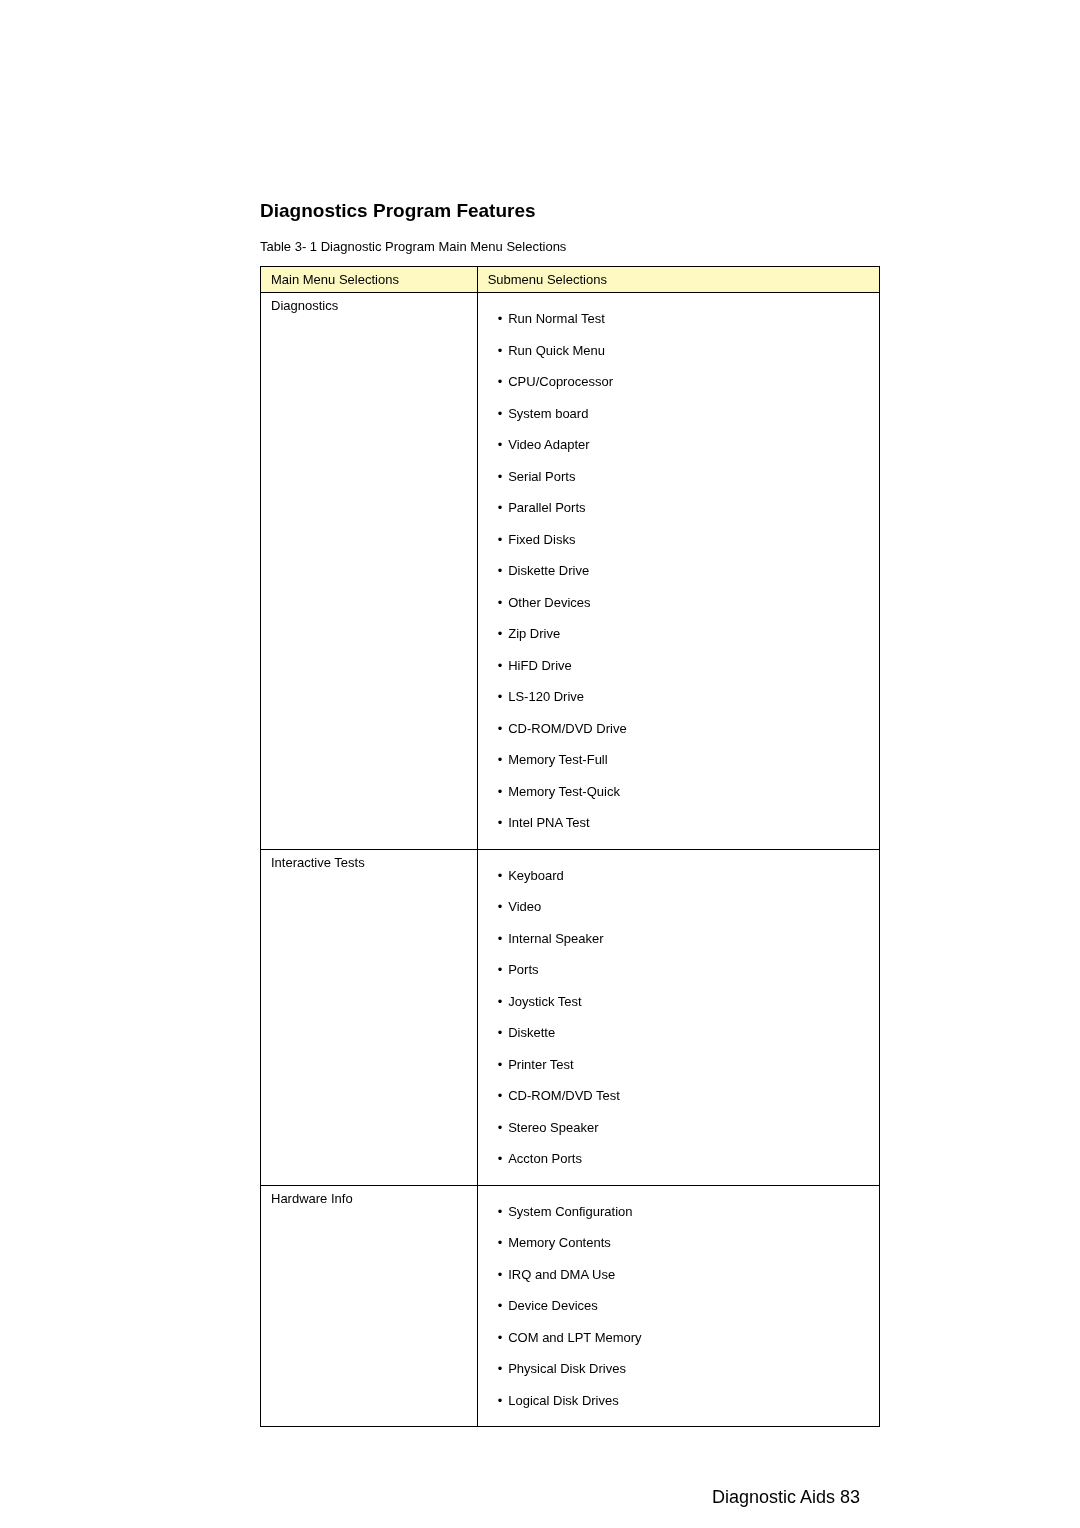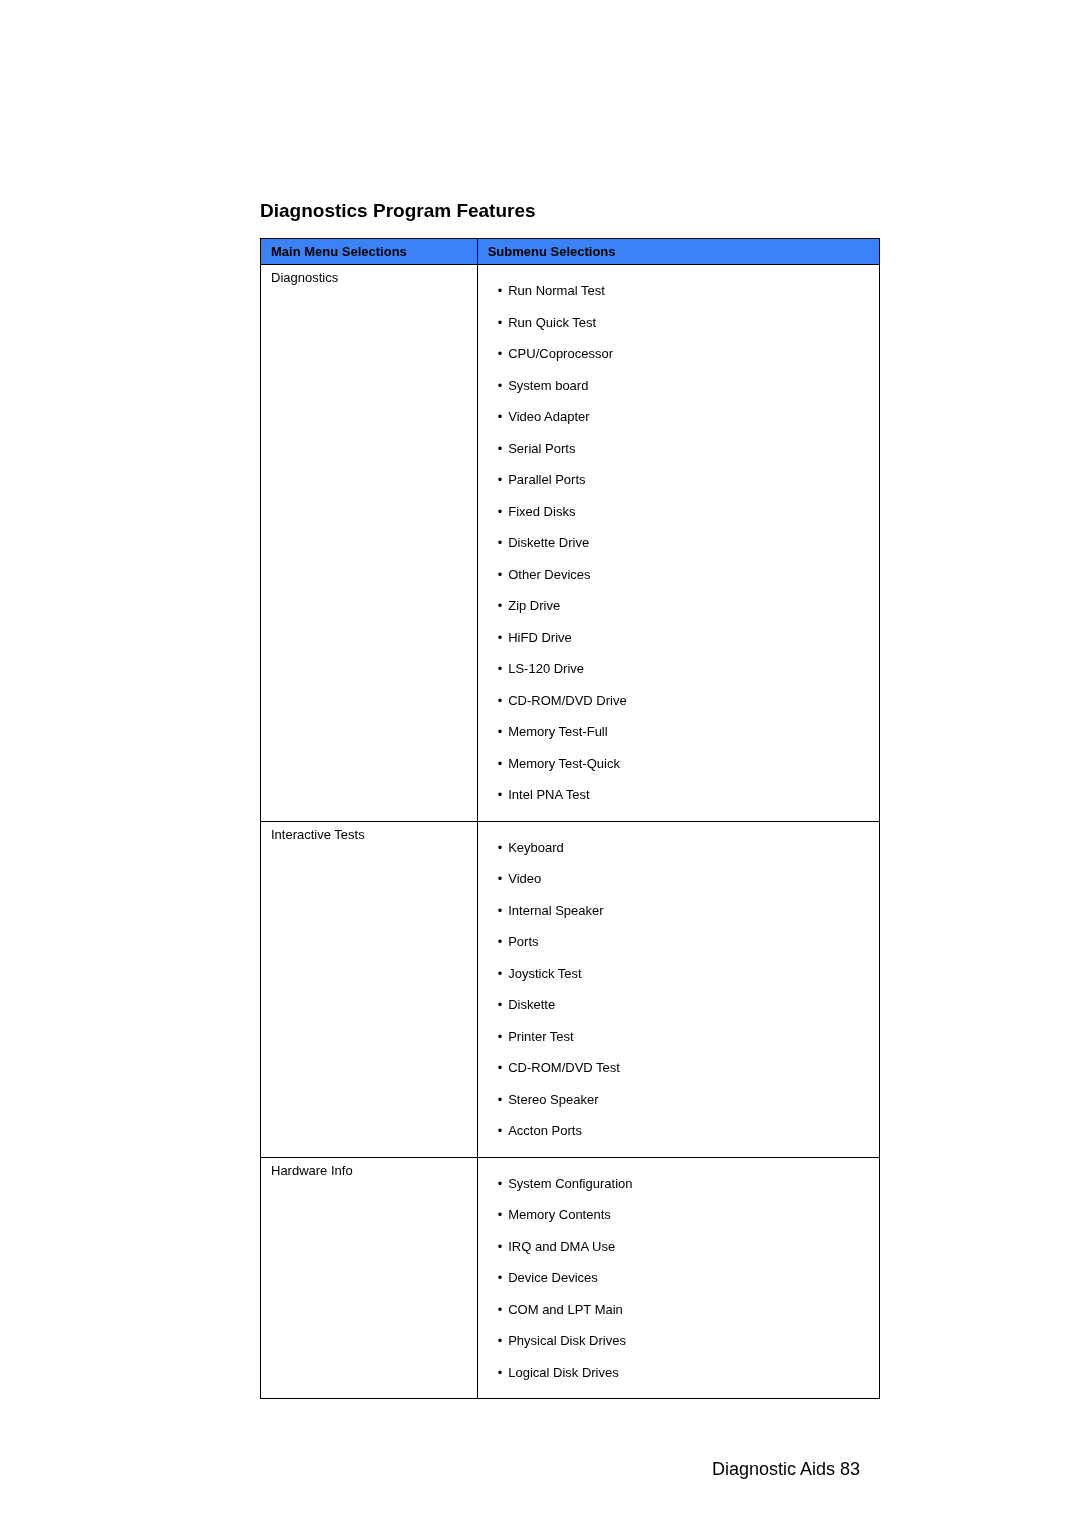--- a/index.html
+++ b/index.html
@@ -47,23 +47,23 @@
     .data-table {
       width: 100%;
       border-collapse: collapse;
       border: 1px solid #000;
       margin-bottom: 40px;
     }
 
     .data-table th {
       border: 1px solid #000;
       padding: 5px 10px;
-      font-weight: bold;
+      font-weight: normal;
       font-size: 13px;
-      background: #3b82f6;
+      background: #fef9c3;
       text-align: left;
     }
 
     .data-table td {
       border: 1px solid #000;
       padding: 5px 10px;
       font-size: 13px;
       vertical-align: top;
     }
 
@@ -103,35 +103,36 @@
     }
   </style>
 </head>
 <body>
 
 <div class="page-container">
 
   <h1 class="page-title">Diagnostics Program Features</h1>
 
 
+  <p class="table-caption">Table 3- 1 Diagnostic Program Main Menu Selections</p>
 
   <table class="data-table">
     <thead>
       <tr>
         <th>Main Menu Selections</th>
         <th>Submenu Selections</th>
       </tr>
     </thead>
     <tbody id="table-body">
     <tr>
           <td>Diagnostics</td>
           <td>
             <ul class="submenu-list">
               <li>Run Normal Test</li>
-              <li>Run Quick Test</li>
+              <li>Run Quick Menu</li>
               <li>CPU/Coprocessor</li>
               <li>System board</li>
               <li>Video Adapter</li>
               <li>Serial Ports</li>
               <li>Parallel Ports</li>
               <li>Fixed Disks</li>
               <li>Diskette Drive</li>
               <li>Other Devices</li>
               <li>Zip Drive</li>
               <li>HiFD Drive</li>
@@ -161,21 +162,21 @@
           </td>
         </tr>
         <tr>
           <td>Hardware Info</td>
           <td>
             <ul class="submenu-list">
               <li>System Configuration</li>
               <li>Memory Contents</li>
               <li>IRQ and DMA Use</li>
               <li>Device Devices</li>
-              <li>COM and LPT Main</li>
+              <li>COM and LPT Memory</li>
               <li>Physical Disk Drives</li>
               <li>Logical Disk Drives</li>
             </ul>
           </td>
         </tr>
       </tbody>
   </table>
 
   <div class="page-footer">Diagnostic Aids  83</div>
 

